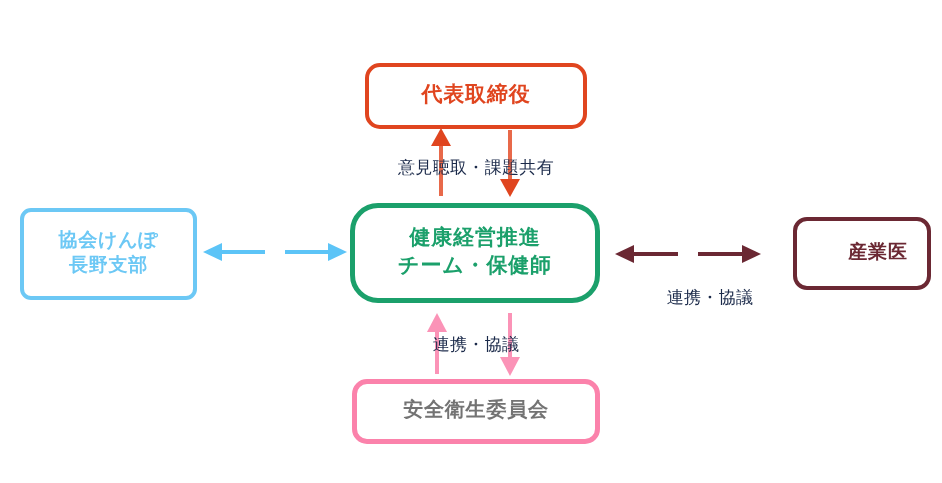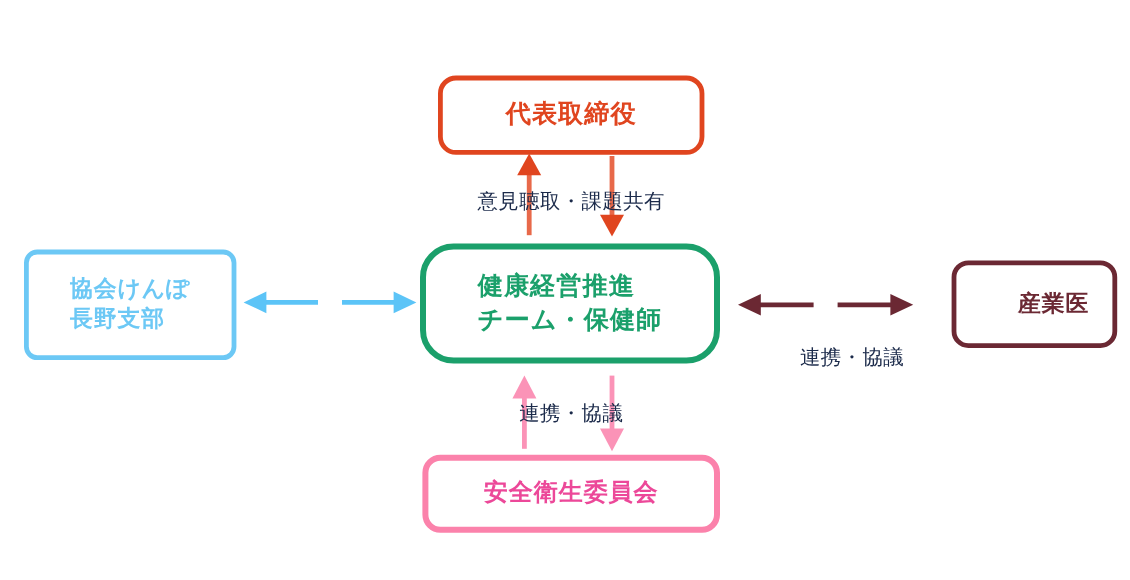--- a/index.html
+++ b/index.html
@@ -19,26 +19,27 @@
   }
 
   
   .node {
     position: absolute;
     box-sizing: border-box;
     background: #ffffff;
     display: flex;
     align-items: center;
     justify-content: center;
-    text-align: left;
+    text-align: center;
     border-style: solid;
     letter-spacing: 0.04em;
     line-height: 1.34;
     font-weight: 700;
     white-space: pre-line;
+    font-family: Liberation Mono, monospace;
   }
 
   #node-ceo {
     left: 365px;  top: 63px;
     width: 222px; height: 66px;
     border-width: 4px;
     border-color: #E0451F;
     border-radius: 15px;
     color: #E0451F;
     font-size: 21px;
@@ -74,21 +75,21 @@
     font-size: 19px;
     padding-left: 32px;
   }
 
   #node-committee {
     left: 352px;  top: 379px;
     width: 248px; height: 65px;
     border-width: 5px;
     border-color: #FB82AB;
     border-radius: 15px;
-    color: #ec4899;
+    color: #737373;
     font-size: 20px;
   }
 
   
   #connectors {
     position: absolute;
     left: 0; top: 0;
     width: 942px; height: 483px;
     pointer-events: none;
   }

